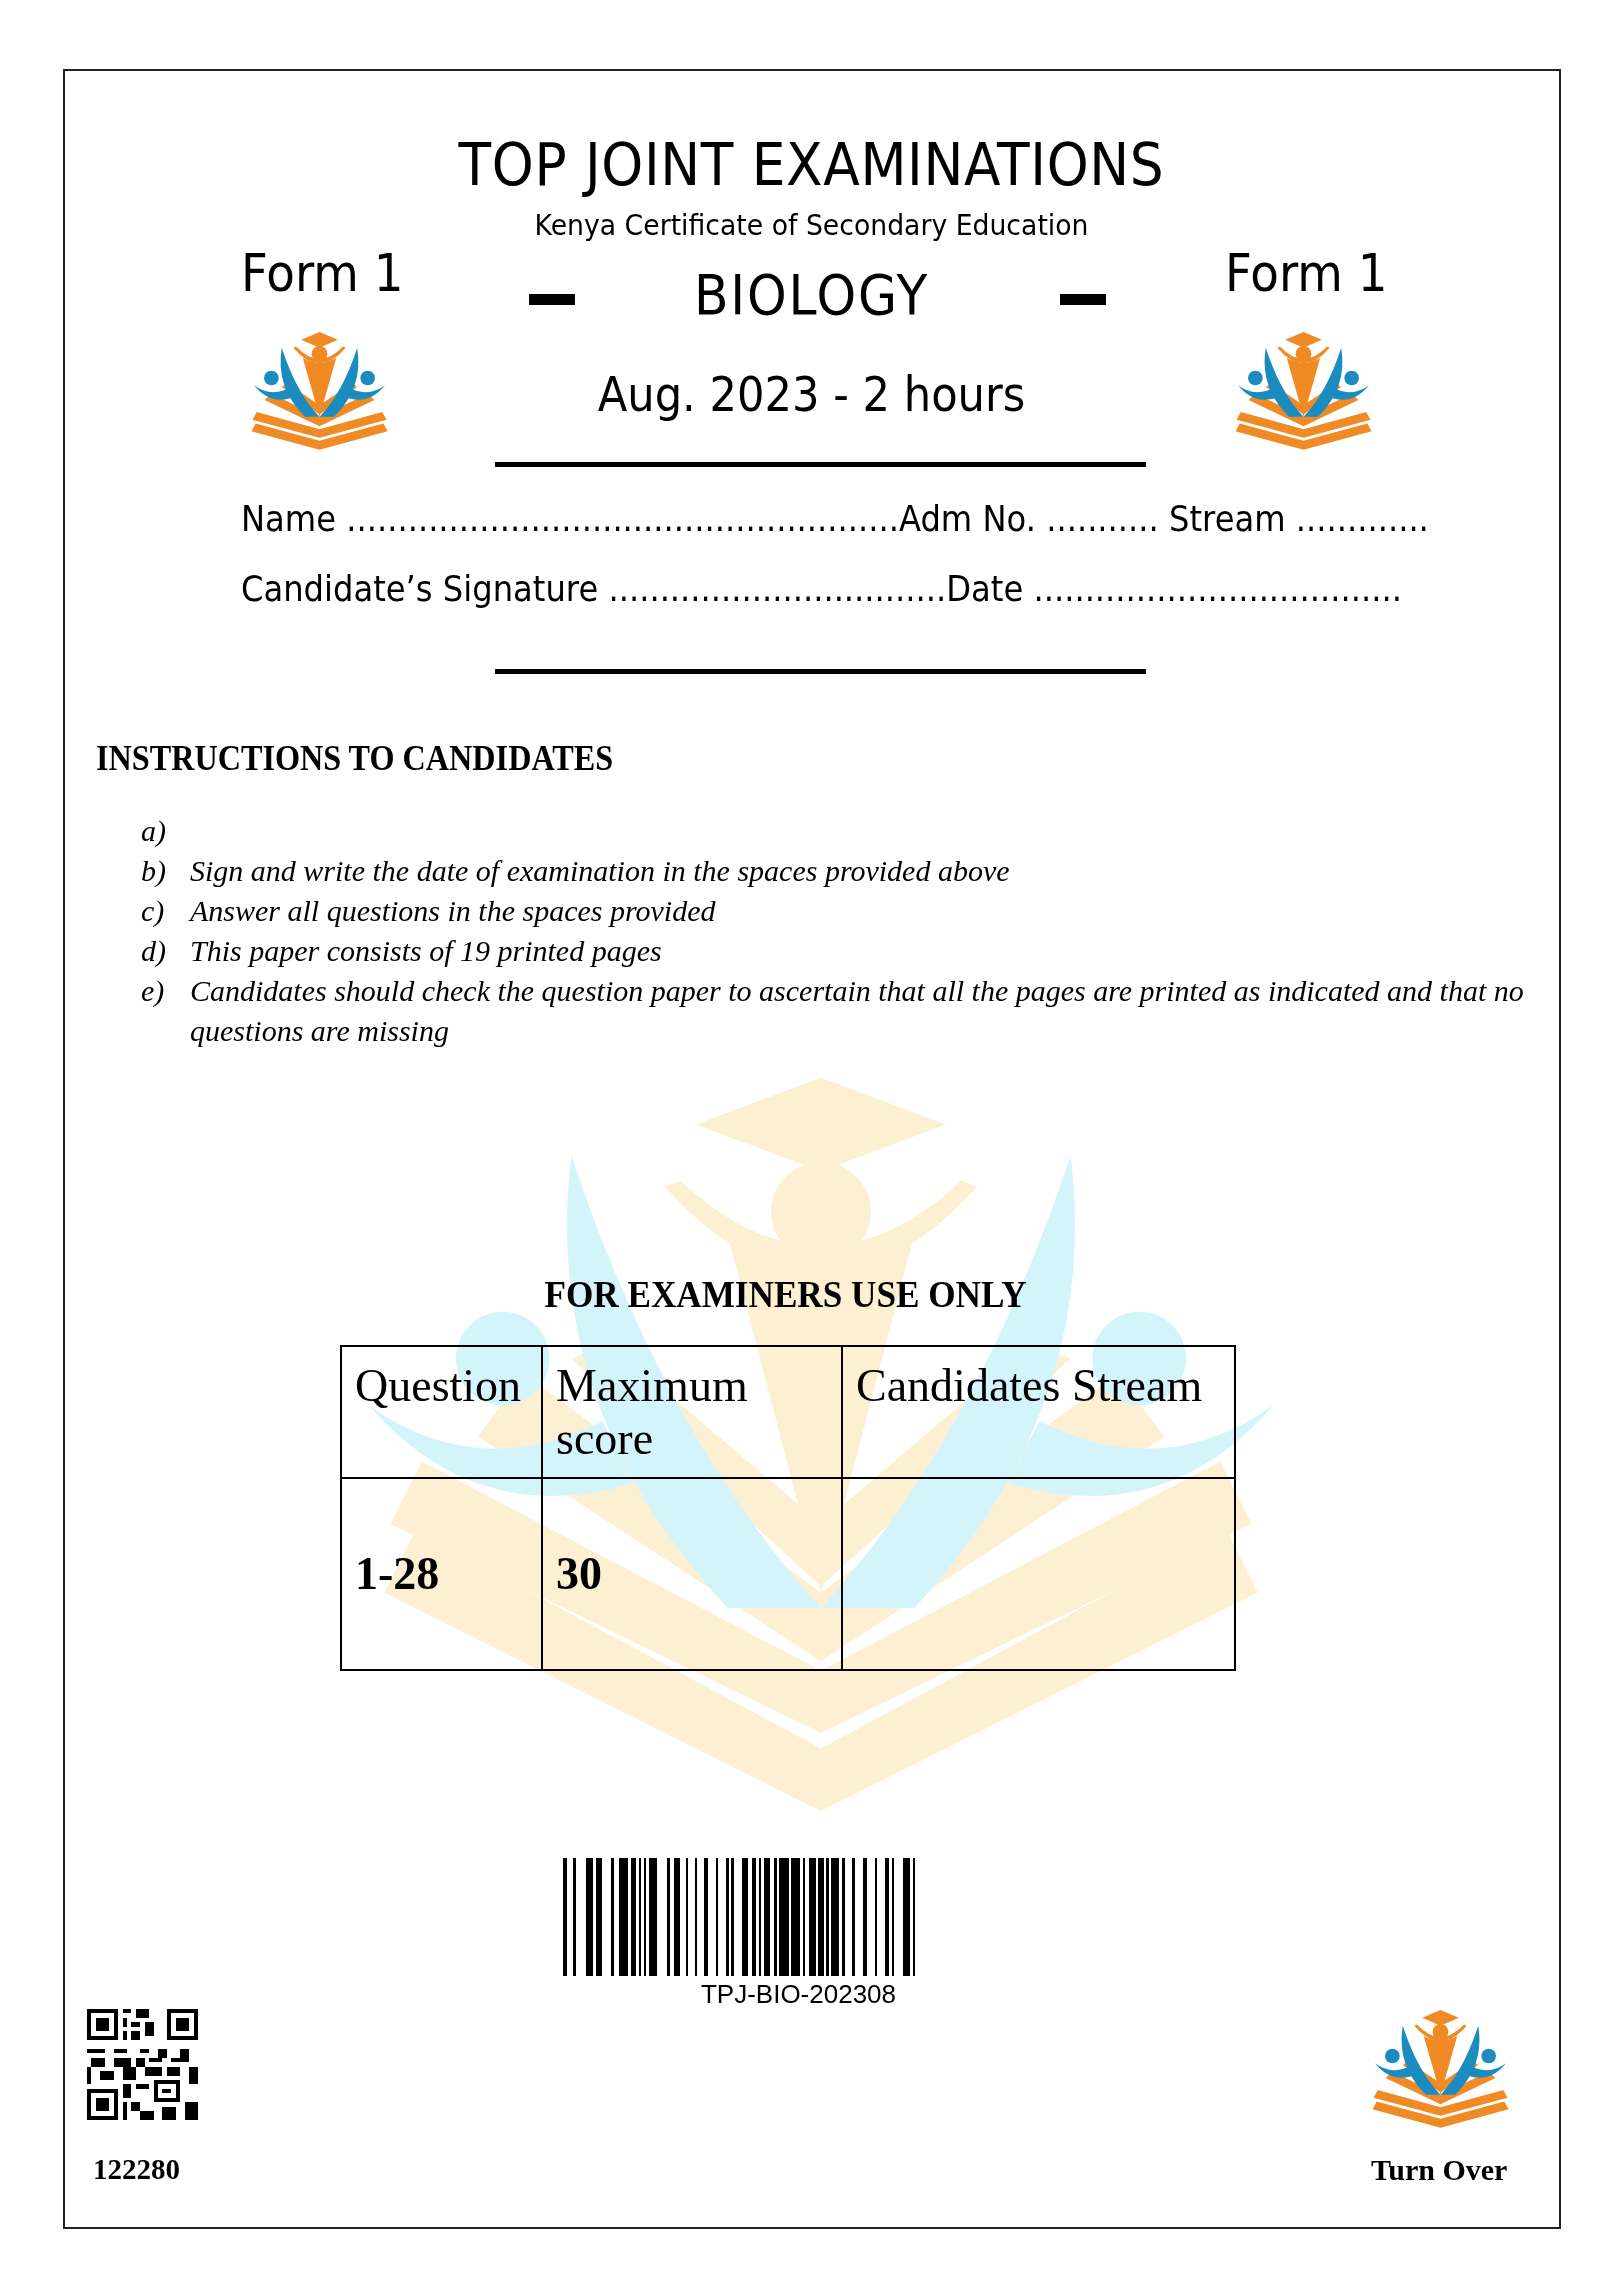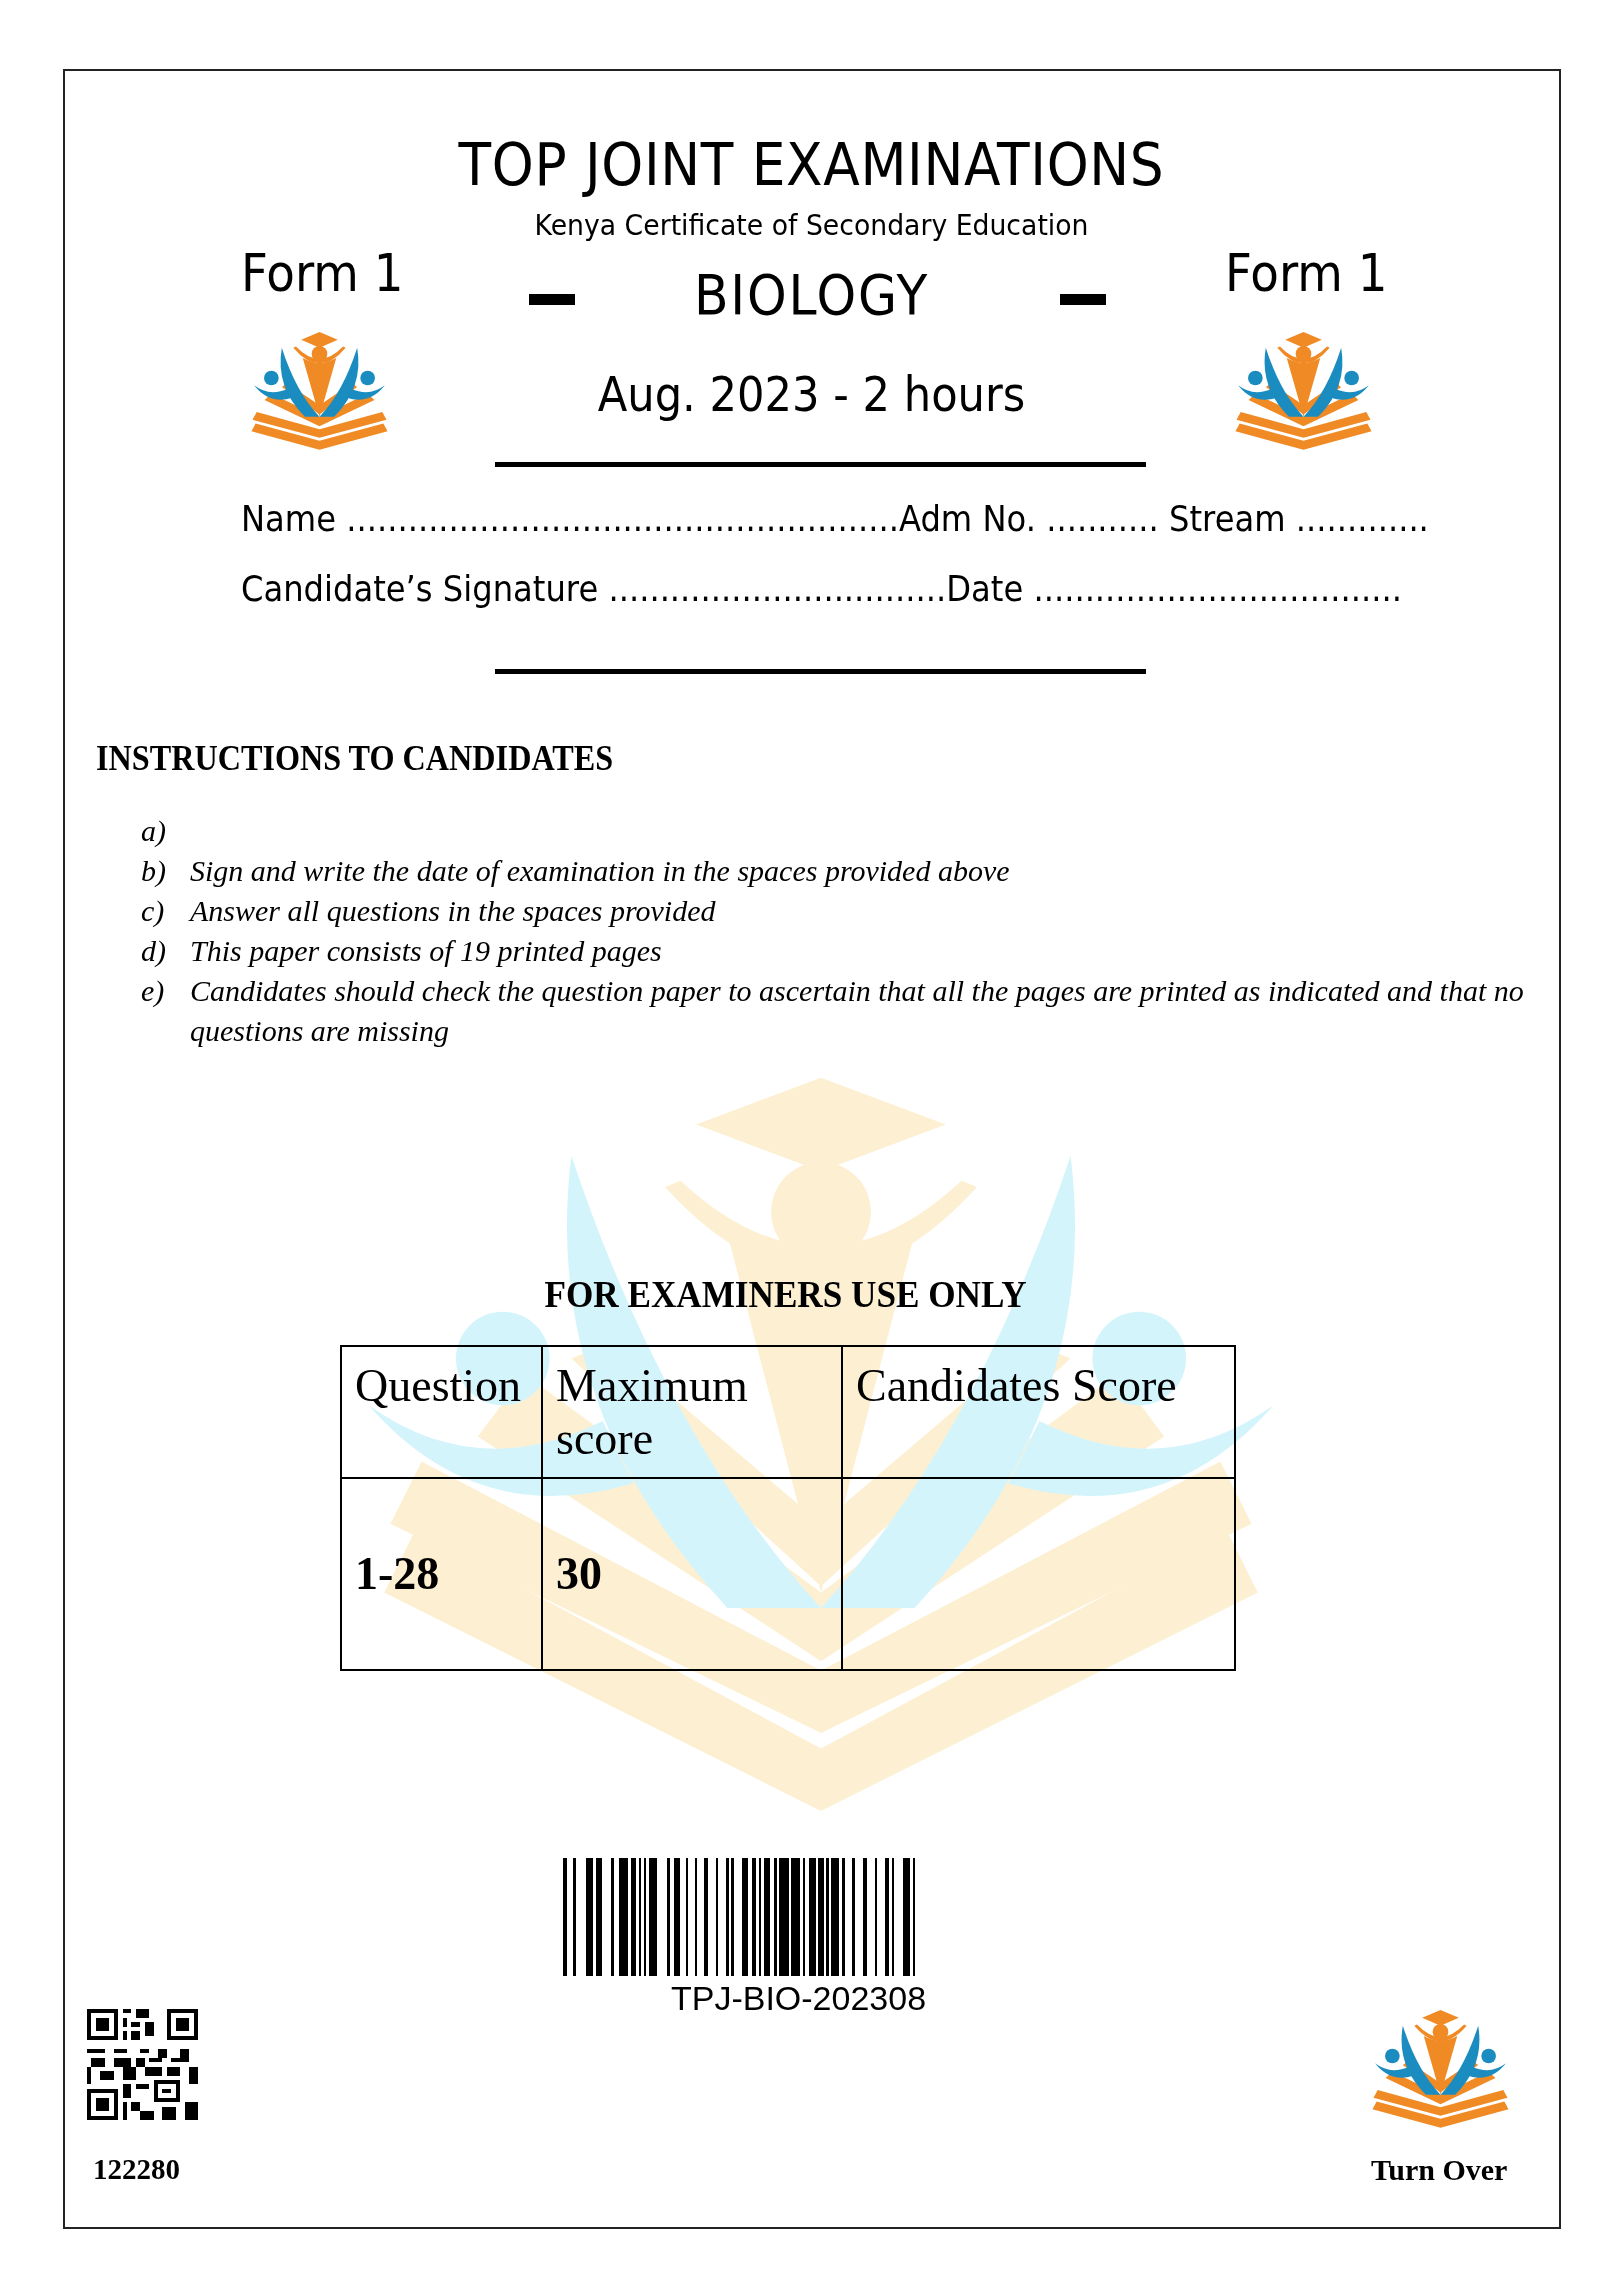--- a/index.html
+++ b/index.html
@@ -27,21 +27,21 @@
   .watermark { left: 353px; top: 1060px; width: 936px; height: 753px; opacity: 1; }
 
   .exam-head { left: 0; width: 1623px; top: 1273px; text-align: center; font-size: 37px; font-weight: bold; transform: scaleX(0.95); margin-left: -26px; }
   table.scores { position: absolute; left: 340px; top: 1345px; width: 896px; border-collapse: collapse; font-size: 46px; }
   table.scores td, table.scores th { border: 2px solid #000; text-align: left; vertical-align: top; padding: 11.8px 13px; font-weight: normal; }
   table.scores th { height: 52px; }
   table.scores td { height: 167px; vertical-align: middle; font-weight: bold; }
 
   .barcode { left: 563px; top: 1858px; width: 471px; height: 118px; display: flex; align-items: stretch; }
   .barcode span { display: block; background: #000; height: 100%; }
-  .barcode-text { left: 563px; top: 1979px; width: 471px; text-align: center; font-size: 34px; }
+  .barcode-text { left: 563px; top: 1979px; width: 471px; text-align: center; font-size: 26px; }
 
   .qr { left: 87px; top: 2004px; width: 111px; height: 121px; }
   .code-num { left: 93px; top: 2153px; font-size: 29px; font-weight: bold; }
   .logo-br { left: 1362px; top: 2002px; width: 157px; height: 131px; }
   .turn-over { left: 1371px; top: 2153px; font-size: 30px; font-weight: bold; }
   .logo-tl { left: 241px; top: 324px; width: 157px; height: 131px; }
   .logo-tr { left: 1225px; top: 324px; width: 157px; height: 131px; }
 </style>
 </head>
 <body>
@@ -157,21 +157,21 @@
       <span>Candidates should check the question paper to ascertain that all the pages are printed as indicated and that no questions are missing</span>
     </div>
 </div>
 
 <div class="abs exam-head serif">FOR EXAMINERS USE ONLY</div>
 <table class="scores serif">
   <tbody>
       <tr>
     <th style="width:173px;">Question</th>
     <th style="width:272px;margin-left:16px;">Maximum score</th>
-    <th>Candidates Score</th>
+    <th>Candidates Stream</th>
   </tr>
   <tr>
     <td>1-28</td>
     <td>30</td>
     <td></td>
   </tr>
 </tbody>
   </table>
 
 <div class="abs barcode">

